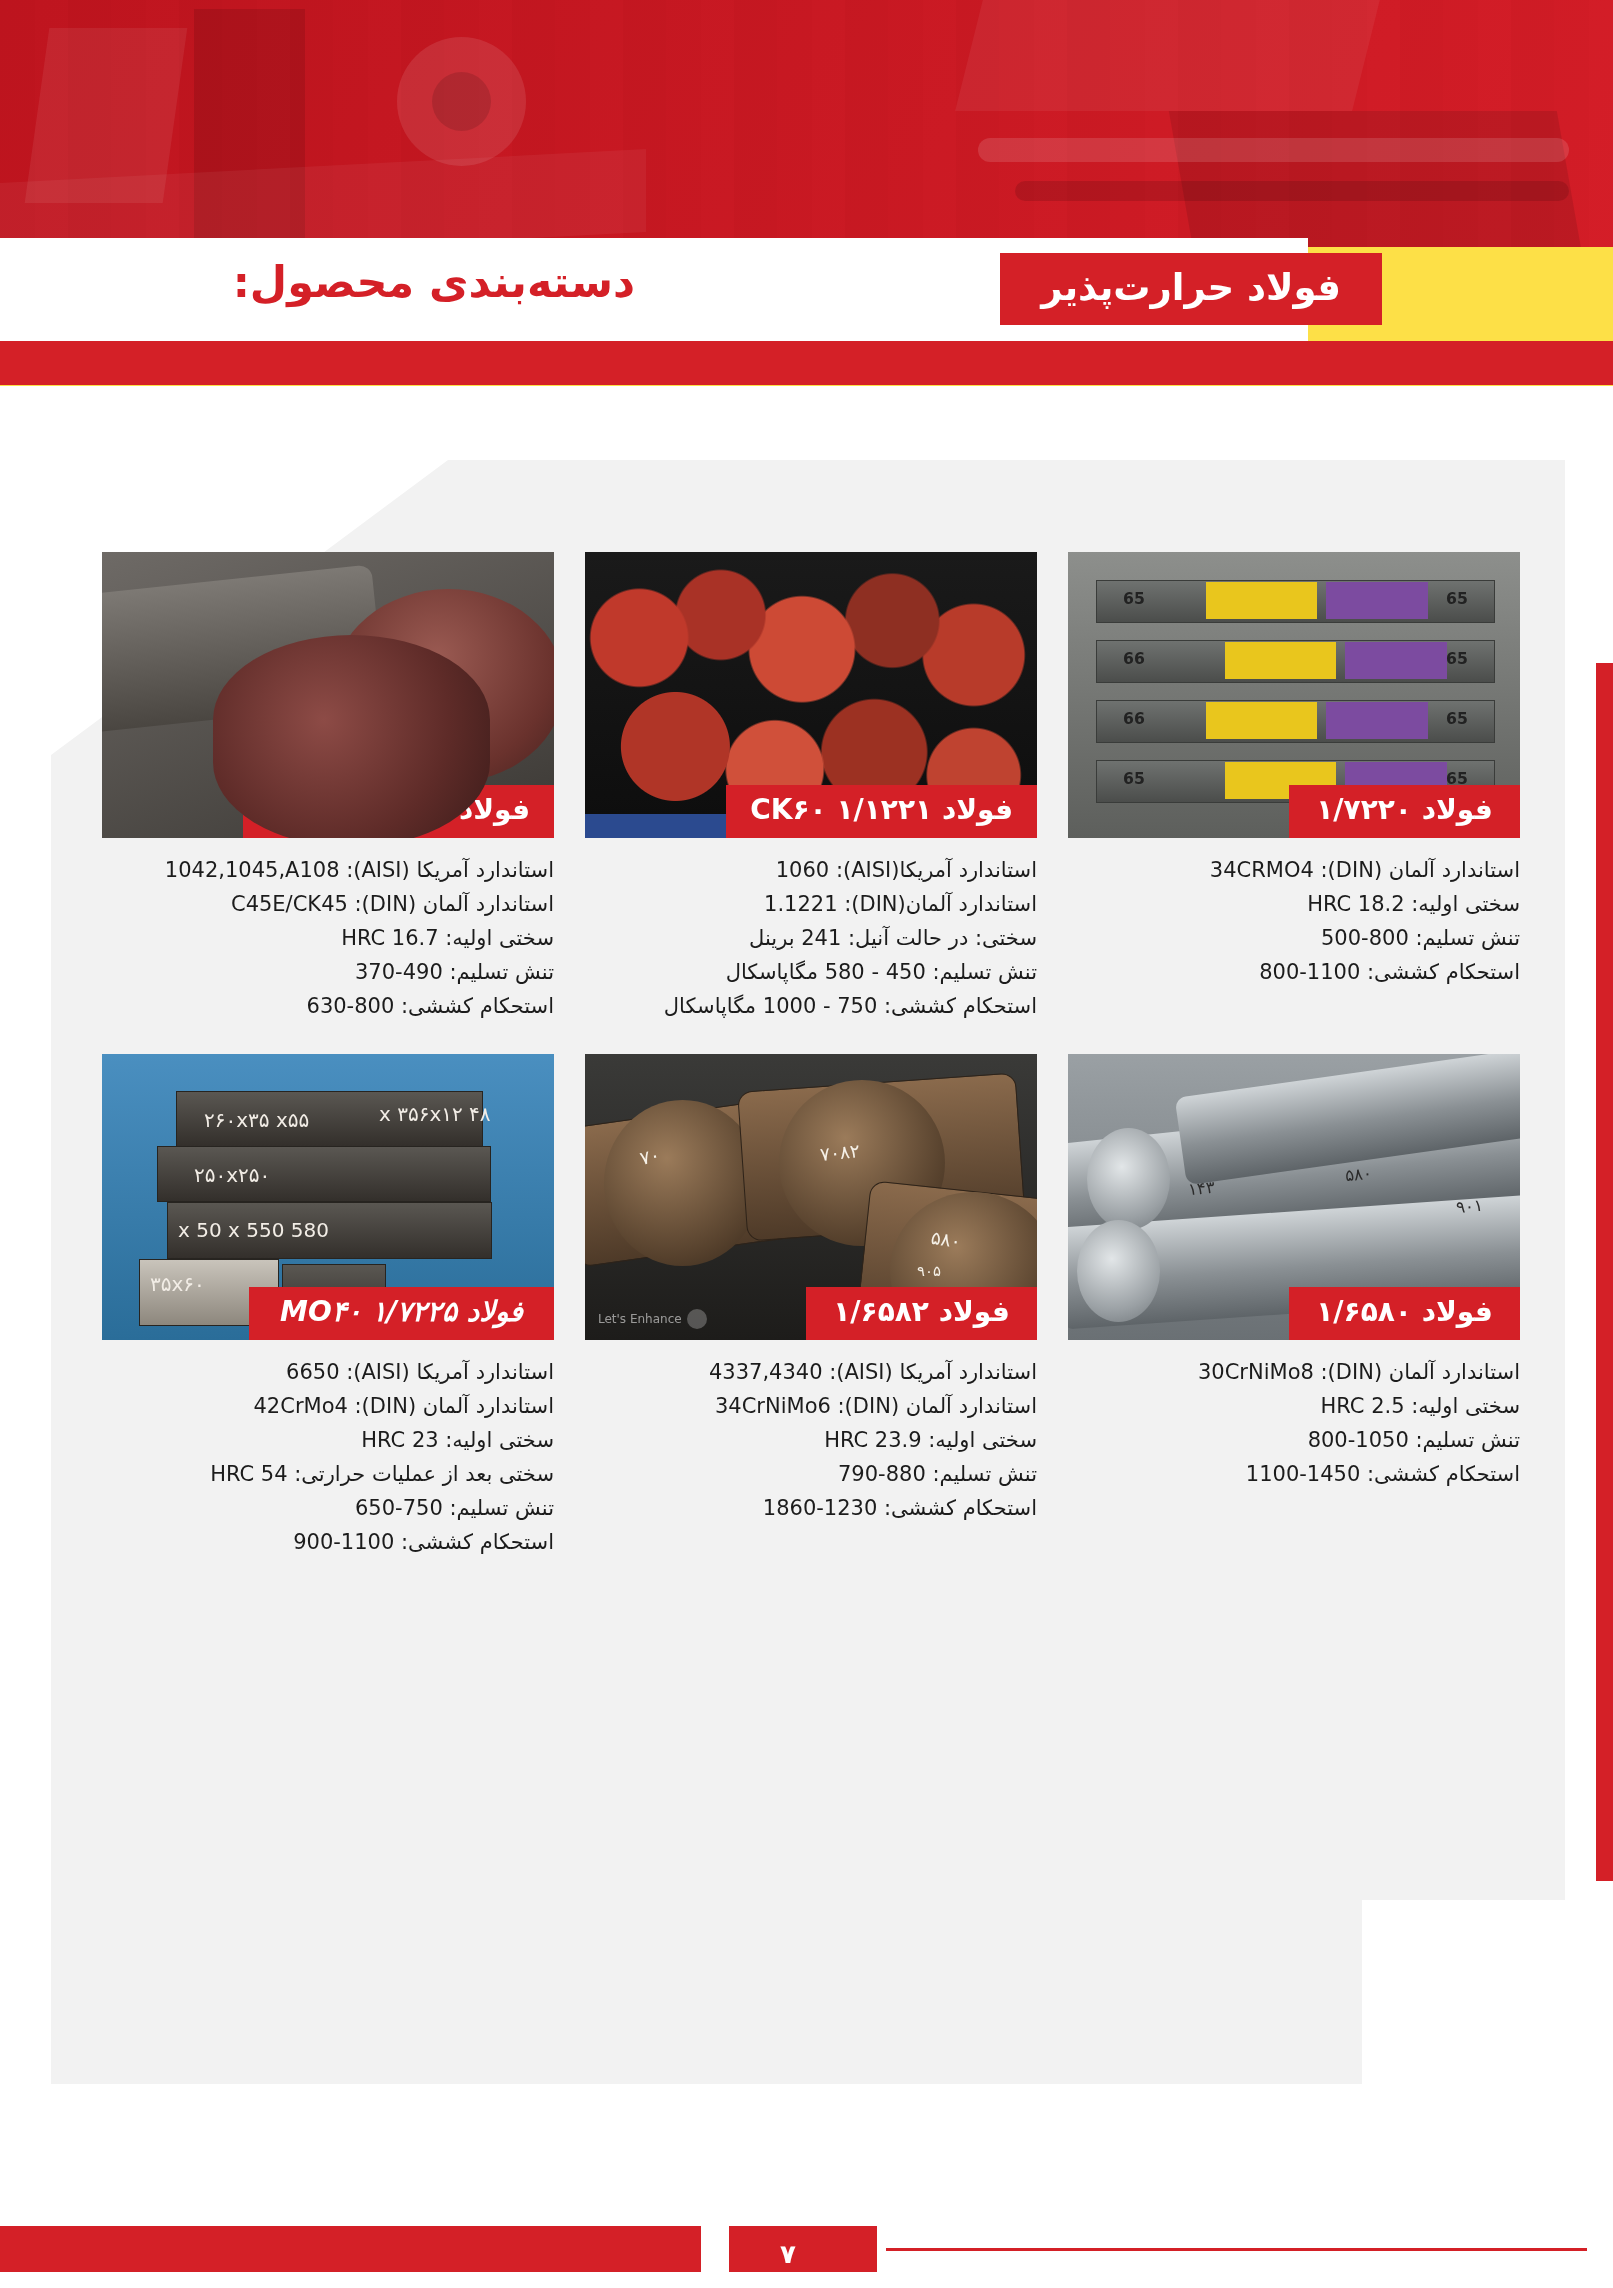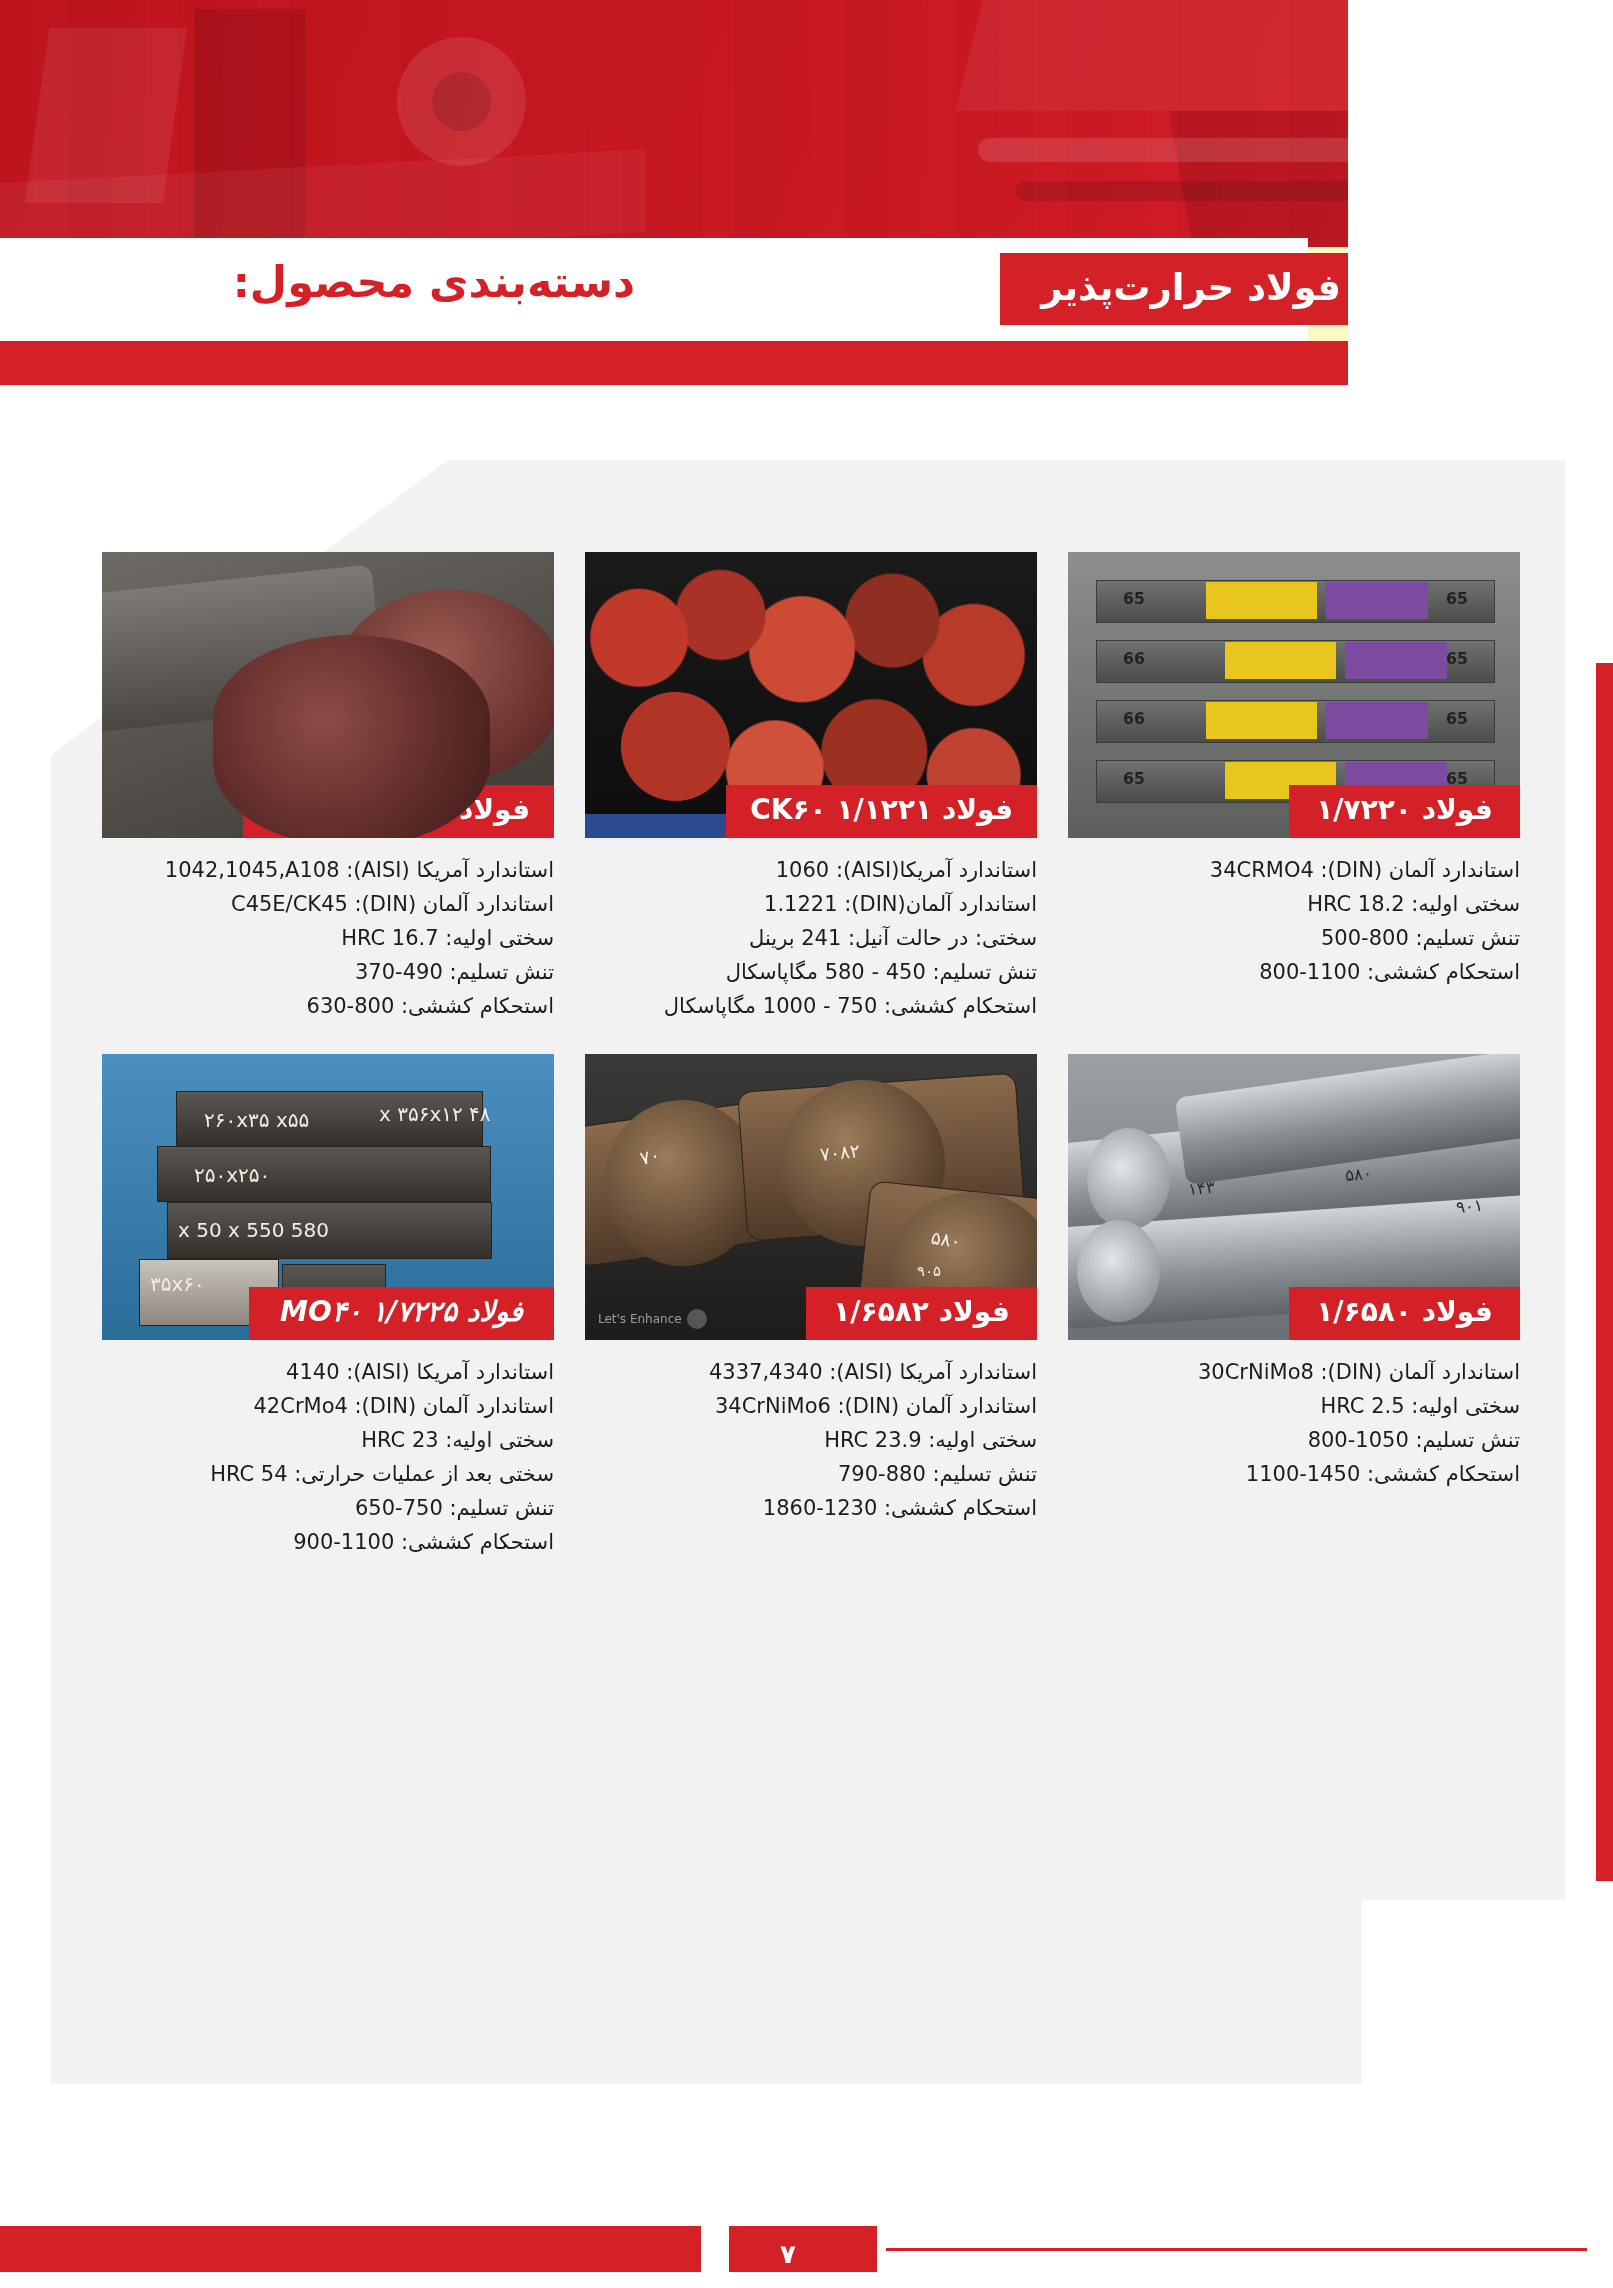--- a/index.html
+++ b/index.html
@@ -5,22 +5,22 @@
   html,body{margin:0;padding:0;}
   body{
     width:1613px;height:2289px;
     background:#ffffff;
     font-family:"DejaVu Sans","Liberation Sans",sans-serif;
     position:relative;
     overflow:hidden;
   }
   
   .header-band{
-    position:absolute;left:0;top:0;width:1348px;height:386px;
-    background:#fef9c3;
+    position:absolute;left:0;top:0;width:1613px;height:386px;
+    background:#fde047;
     overflow:hidden;
   }
   .header-photo{
     position:absolute;left:0;top:0;width:1613px;height:247px;
     background:
       linear-gradient(115deg, rgba(190,20,30,.88), rgba(215,30,40,.86)),
       repeating-linear-gradient(90deg,#b5141d 0 35px,#c21b25 35px 68px,#a81118 68px 111px);
     overflow:hidden;
   }
   .hp-shape{position:absolute;background:rgba(255,255,255,.07);}
@@ -249,21 +249,21 @@
         <div class="blk" style="left:37px;top:205px;width:138px;height:65px;background:linear-gradient(180deg,#c9c4bb,#8d877d);"></div>
         <div class="blk" style="left:180px;top:210px;width:102px;height:59px;"></div>
         <div class="txt" style="left:102px;top:54px;">۲۶۰x۳۵ x۵۵</div>
         <div class="txt" style="left:277px;top:48px;text-align:center;">۴۸ x ۳۵۶x۱۲</div>
         <div class="txt" style="left:92px;top:109px;">۲۵۰x۲۵۰</div>
         <div class="txt" style="left:76px;top:164px;">580 x 50 x 550</div>
         <div class="txt" style="left:48px;top:218px;">۳۵x۶۰</div>
         <div class="cap w-wide">فولاد ۱/۷۲۲۵ MO۴۰</div>
       </div>
       <div class="specs">
-        <div>استاندارد آمریکا (AISI): 4140</div>
+        <div>استاندارد آمریکا (AISI): 6650</div>
         <div>استاندارد آلمان (DIN): 42CrMo4</div>
         <div>سختی اولیه: HRC 23</div>
         <div>سختی بعد از عملیات حرارتی: HRC 54</div>
         <div>تنش تسلیم: 750-650</div>
         <div>استحکام کششی: 1100-900</div>
       </div>
     </div>
 
     <div class="card">
       <div class="thumb t5">

